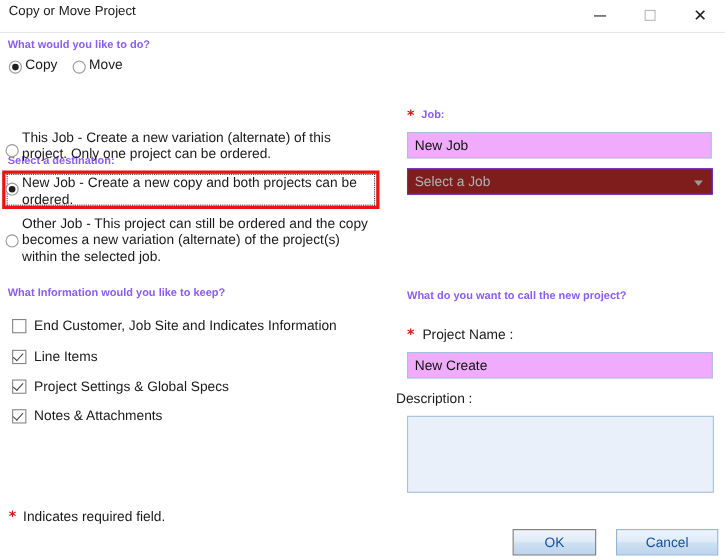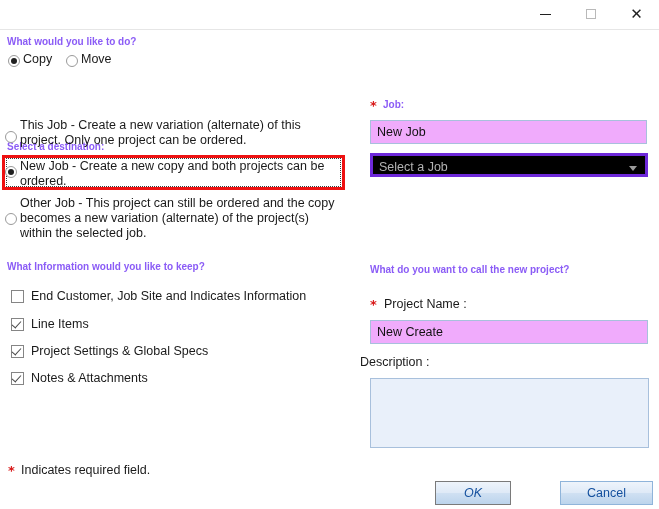--- a/index.html
+++ b/index.html
@@ -152,22 +152,22 @@
     overflow: hidden;
   }
   .tarea {
     position: absolute;
     background: #e9f0fa;
     border: 1px solid #a8c0dc;
     box-sizing: border-box;
   }
   .ddl {
     position: absolute;
-    background: #000000;
-    border: 3px solid #6d28d9;
+    background: #7f1d1d;
+    border: 1px solid #6d28d9;
     box-sizing: border-box;
     font-size: 12.5px;
     color: #b2b2b2;
     padding: 0 6px;
     line-height: 22px;
     white-space: nowrap;
   }
   .ddl-arrow {
     position: absolute;
     right: 8px; top: 10px;
@@ -191,20 +191,21 @@
     justify-content: center;
     cursor: default;
   }
   .btn-default { border: 1px solid #7a7a7a; }
   .btn-normal  { border: 1px solid #8fb4da; }
 </style>
 </head>
 <body>
 
 <div class="titlebar">
+  <div class="title-text">Copy or Move Project</div>
 
   <div class="wbtn wbtn-min">
     <span class="gl-min"></span>
   </div>
   <div class="wbtn wbtn-max">
     <span class="gl-max"></span>
   </div>
   <div class="wbtn wbtn-close">
     <span class="gl-close">✕</span>
   </div>
@@ -262,14 +263,14 @@
 
 <div class="tinput" style="left:370px; top:320px; width:278px; height:24px;">New Create</div>
 
 <div class="lbl" style="left:360px; top:355px;">Description :</div>
 
 <div class="tarea" style="left:370px; top:378px; width:279px; height:70px;"></div>
 
 <span class="req-star" style="position:absolute; left:8px; top:463px;">*</span>
 <div class="lbl" style="left:21px; top:463px;">Indicates required field.</div>
 
-<div class="btn btn-default" style="left:435px; top:481px; width:76px;font-style:italic;">OK</div>
+<div class="btn btn-default" style="left:466px; top:481px; width:76px;">OK</div>
 <div class="btn btn-normal" style="left:560px; top:481px; width:93px;">Cancel</div>
 
 </body></html>

